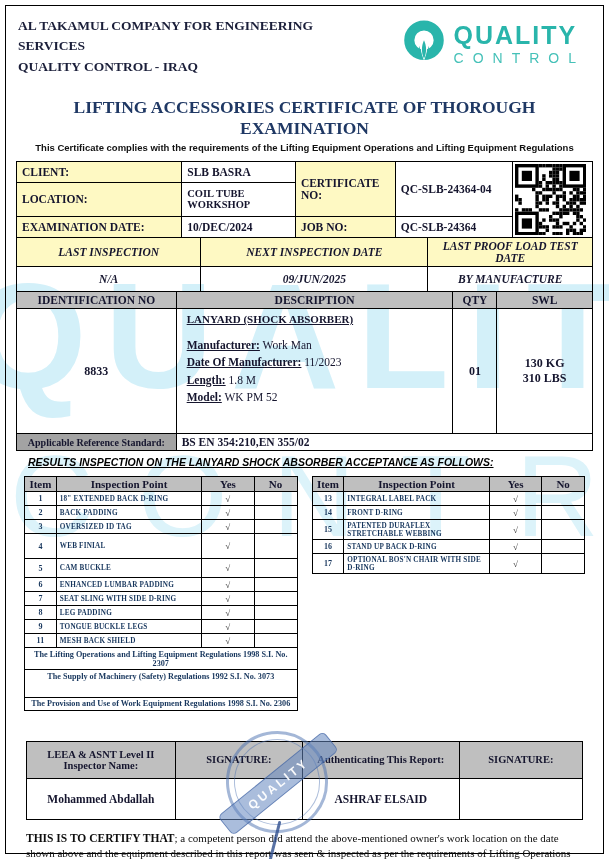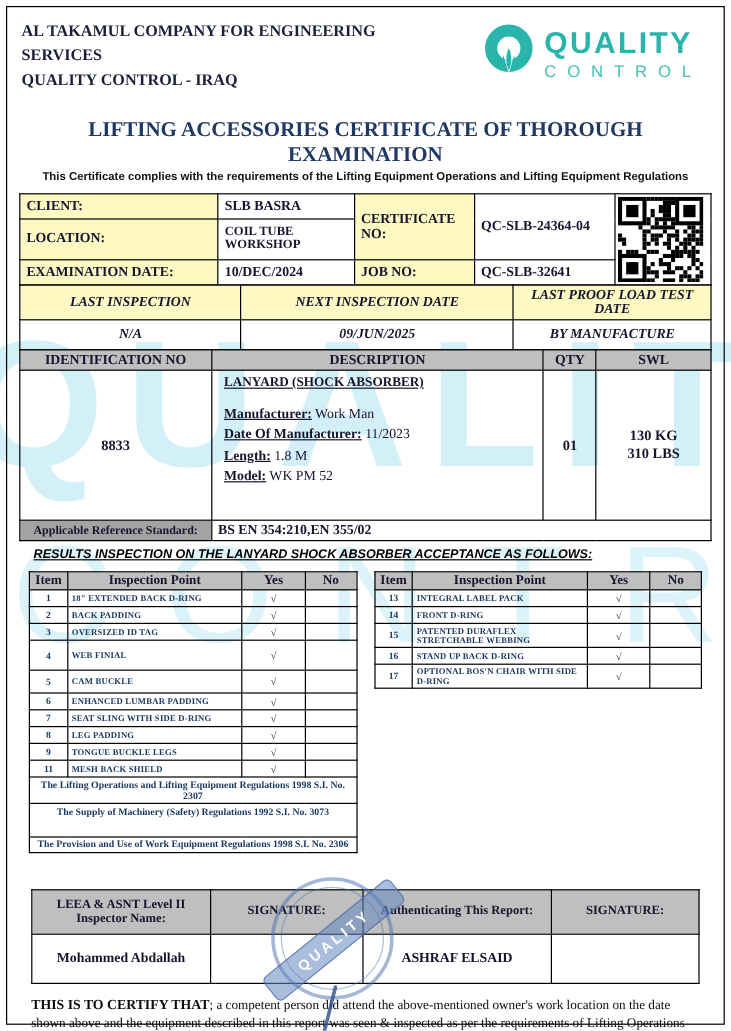--- a/index.html
+++ b/index.html
@@ -299,21 +299,21 @@
       </td>
     </tr>
     <tr>
       <td class="lbl">LOCATION:</td>
       <td class="val" style="font-size:10.5px">COIL TUBE WORKSHOP</td>
     </tr>
     <tr>
       <td class="lbl">EXAMINATION DATE:</td>
       <td class="val">10/DEC/2024</td>
       <td class="lbl">JOB NO:</td>
-      <td class="val">QC-SLB-32641</td>
+      <td class="val">QC-SLB-24364</td>
     </tr>
   </tbody>
       </table>
 
   <table class="summary-table">
     <colgroup>
           <col style="width:185px">
           <col style="width:228px">
           <col style="width:165px">
         </colgroup>

